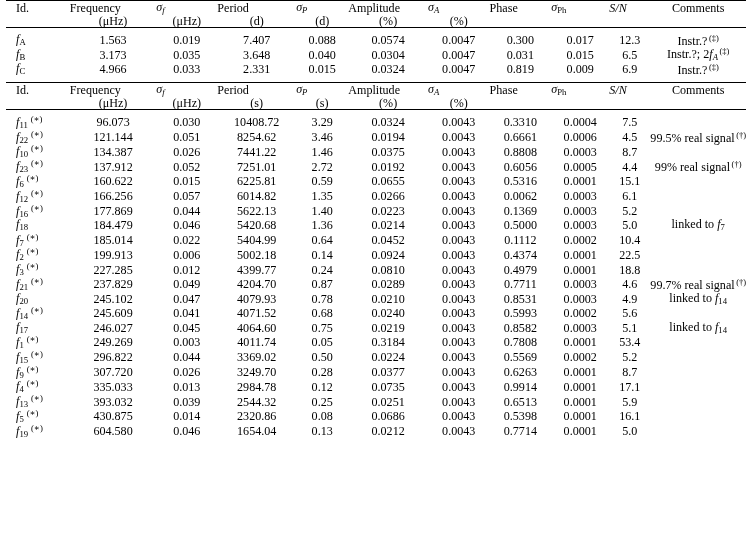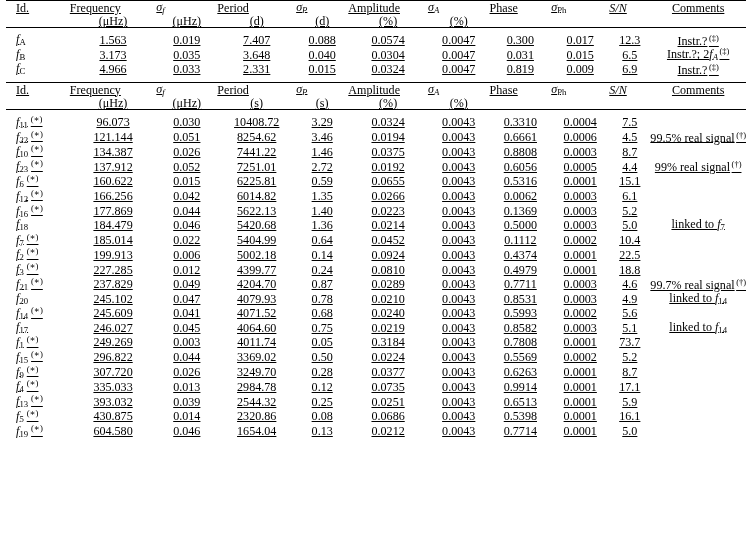--- a/index.html
+++ b/index.html
@@ -17,21 +17,20 @@
   #table-wrap {
     width: 752px;
     box-sizing: border-box;
     padding: 0 6px;
   }
   table.sci {
     width: 100%;
     border-collapse: collapse;
     font-size: 12.1px;
     line-height: 1.0;
-    text-decoration: underline;
   }
   table.sci td, table.sci th {
     padding: 0;
     font-weight: normal;
     white-space: nowrap;
   }
   
   tr.rule-top > td { border-top: 1.3px solid #000; height: 0; padding: 0; font-size: 0; }
   tr.rule-mid > td { border-top: 1.1px solid #000; height: 0; padding: 0; font-size: 0; }
 
@@ -269,21 +268,21 @@
           <td>0.0655</td>
           <td>0.0043</td>
           <td>0.5316</td>
           <td>0.0001</td>
           <td>15.1</td>
           <td class="c-com comment-cell"></td>
         </tr>
         <tr class="datarow ">
           <td class="c-id"><span class="mathit">f</span><span class="sub">12</span><span class="star">(∗)</span></td>
           <td>166.256</td>
-          <td>0.042</td>
+          <td>0.057</td>
           <td>6014.82</td>
           <td>1.35</td>
           <td>0.0266</td>
           <td>0.0043</td>
           <td>0.0062</td>
           <td>0.0003</td>
           <td>6.1</td>
           <td class="c-com comment-cell"></td>
         </tr>
         <tr class="datarow ">
@@ -406,21 +405,21 @@
         <tr class="datarow ">
           <td class="c-id"><span class="mathit">f</span><span class="sub">1</span><span class="star">(∗)</span></td>
           <td>249.269</td>
           <td>0.003</td>
           <td>4011.74</td>
           <td>0.05</td>
           <td>0.3184</td>
           <td>0.0043</td>
           <td>0.7808</td>
           <td>0.0001</td>
-          <td>73.7</td>
+          <td>53.4</td>
           <td class="c-com comment-cell"></td>
         </tr>
         <tr class="datarow ">
           <td class="c-id"><span class="mathit">f</span><span class="sub">15</span><span class="star">(∗)</span></td>
           <td>296.822</td>
           <td>0.044</td>
           <td>3369.02</td>
           <td>0.50</td>
           <td>0.0224</td>
           <td>0.0043</td>

